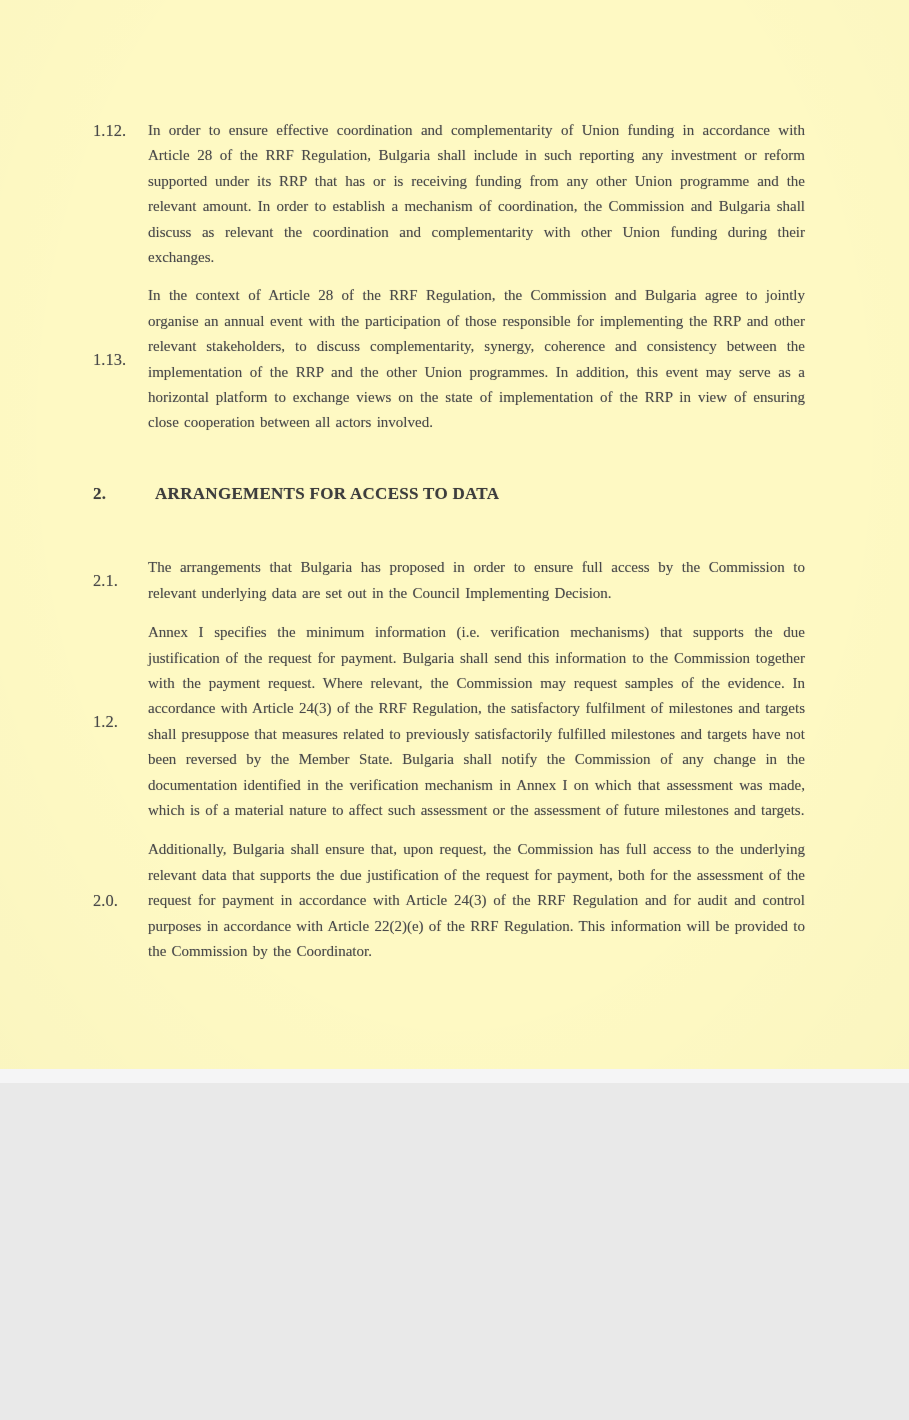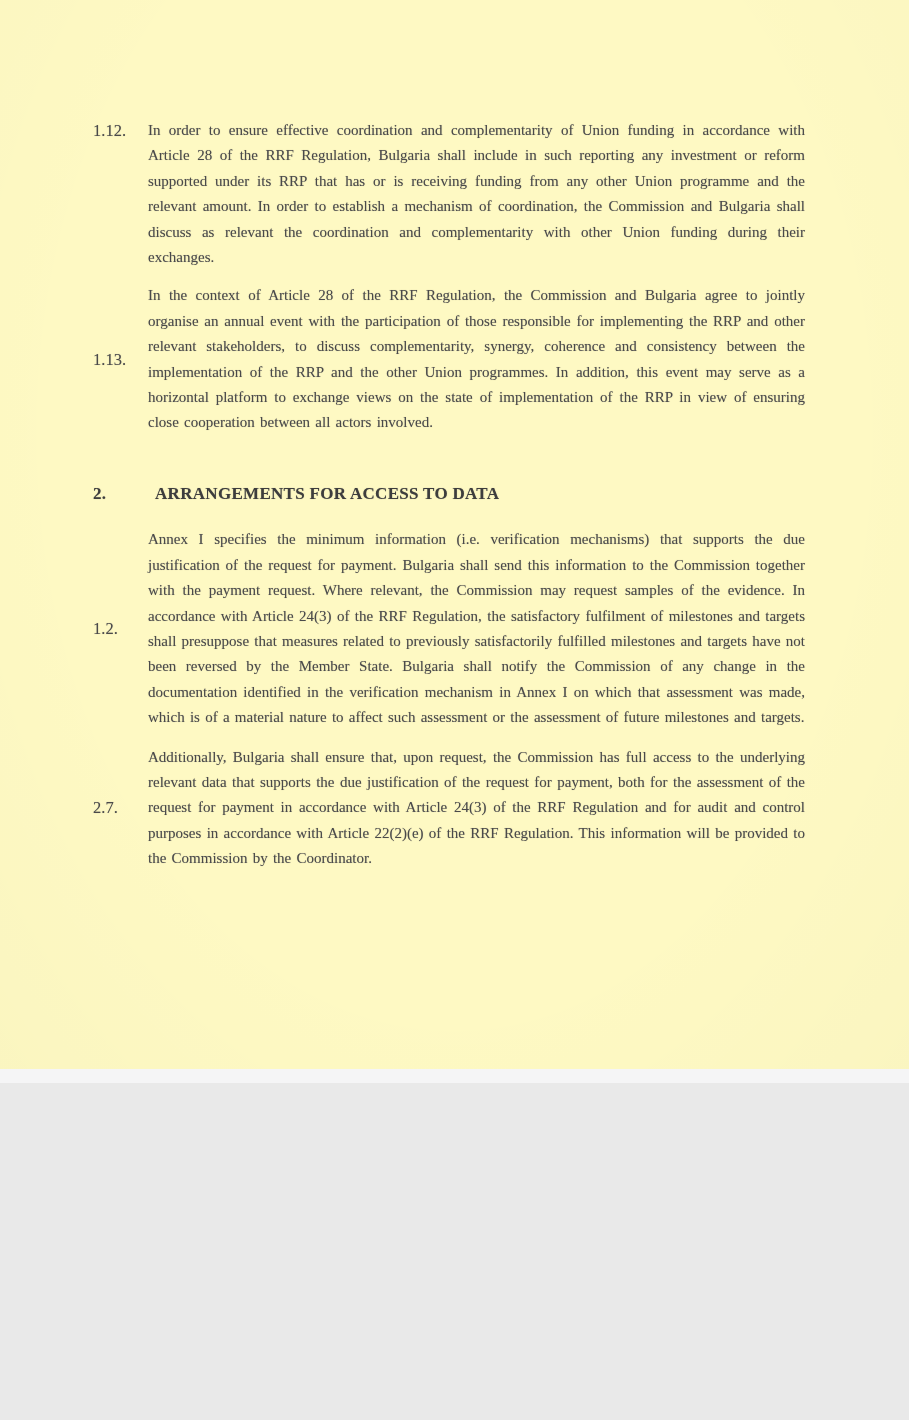--- a/index.html
+++ b/index.html
@@ -105,28 +105,32 @@
     <div class="block b-113">
       <span class="num">1.13.</span>
       <p class="para-text">In the context of Article 28 of the RRF Regulation, the Commission and Bulgaria agree to jointly organise an annual event with the participation of those responsible for implementing the RRP and other relevant stakeholders, to discuss complementarity, synergy, coherence and consistency between the implementation of the RRP and the other Union programmes.  In addition, this event may serve as a horizontal platform to exchange views on the state of implementation of the RRP in view of ensuring close cooperation between all actors involved.</p>
     </div>
 
     <div class="block heading-block">
       <span class="num">2.</span>
       <h2 class="heading-title">ARRANGEMENTS FOR ACCESS TO DATA</h2>
     </div>
 
+    <div class="block b-21">
+      <span class="num">2.1.</span>
+      <p class="para-text">The arrangements that Bulgaria has proposed in order to ensure full access by the Commission to relevant underlying data are set out in the Council Implementing Decision.</p>
+    </div>
 
     <div class="block b-22">
       <span class="num">1.2.</span>
       <p class="para-text">Annex I specifies the minimum information (i.e. verification mechanisms) that supports the due justification of the request for payment. Bulgaria shall send this information to the Commission together with the payment request. Where relevant, the Commission may request samples of the evidence. In accordance with Article 24(3) of the RRF Regulation, the satisfactory fulfilment of milestones and targets shall presuppose that measures related to previously satisfactorily fulfilled milestones and targets have not been reversed by the Member State. Bulgaria shall notify the Commission of any change in the documentation identified in the verification mechanism in Annex I on which that assessment was made, which is of a material nature to affect such assessment or the assessment of future milestones and targets.</p>
     </div>
 
     <div class="block b-23">
-      <span class="num">2.7.</span>
+      <span class="num">2.0.</span>
       <p class="para-text">Additionally, Bulgaria shall ensure that, upon request, the Commission has full access to the underlying relevant data that supports the due justification of the request for payment, both for the assessment of the request for payment in accordance with Article 24(3) of the RRF Regulation and for audit and control purposes in accordance with Article 22(2)(e) of the RRF Regulation. This information will be provided to the Commission by the Coordinator.</p>
     </div>
 
   </div>
 
   <div class="page-number">4</div>
   <div class="bottom-strip"></div>
 </div>
 
 </body></html>

